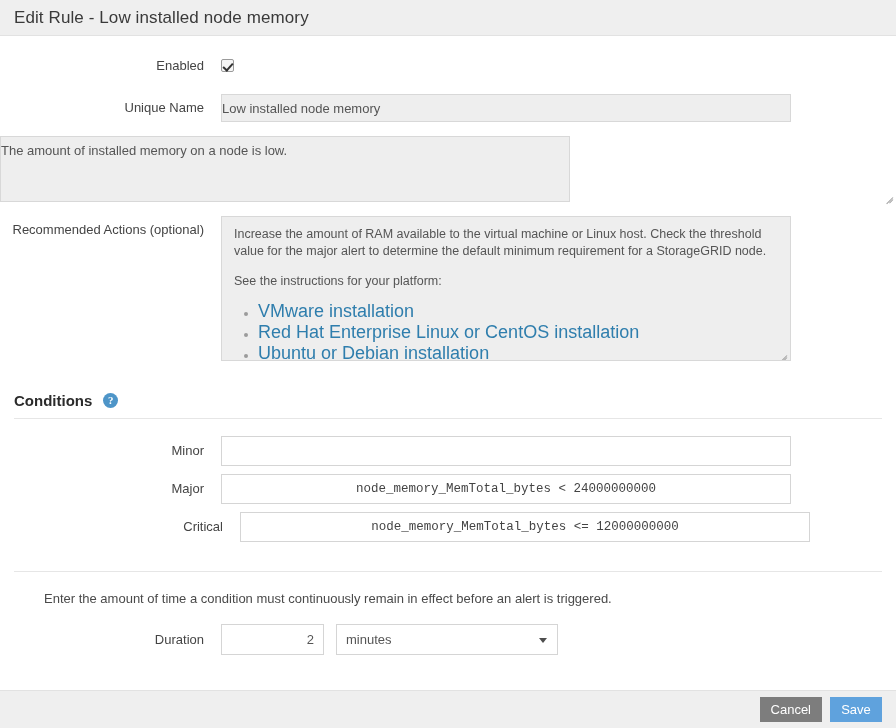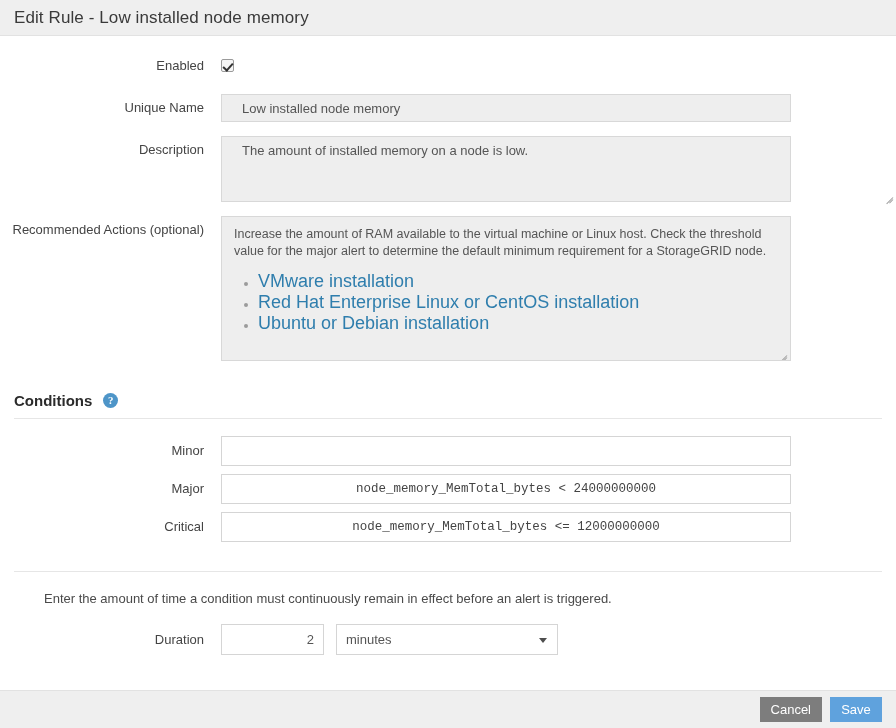--- a/index.html
+++ b/index.html
@@ -45,21 +45,21 @@
   }
   .fctl { flex: 1 1 auto; }
 
   
   input.txt, textarea.txt {
     font-family: "Liberation Sans", sans-serif;
     font-size: 13px;
     color: #555555;
     border: 1px solid #d8d8d8;
     background: #eeeeee;
-    padding: 5px 20px;
+    padding: 5px 0;
     outline: none;
     display: block;
   }
   input.cond {
     font-family: "Liberation Mono", monospace;
     font-size: 12.5px;
     color: #444444;
     background: #ffffff;
     border: 1px solid #d5d5d5;
     padding: 6px 9px;
@@ -242,35 +242,35 @@
   </div>
 
   <div class="frow" style="margin-top:18px;">
     <div class="flabel" style="padding-top:6px;">Unique Name</div>
     <div class="fctl">
       <input class="txt" id="uname" style="width: 570px; height: 28px;" readonly="" value="Low installed node memory">
     </div>
   </div>
 
   <div class="frow" style="margin-top:14px;">
-    <div class="flabel" style="padding-top:6px;">Description</div>
     <div class="fctl" style="position:relative;">
       <textarea class="txt" style="width: 570px; height: 66px; line-height: 17px;">The amount of installed memory on a node is low.</textarea>
       <span class="grip">
         <i style="width:9px; top:9px;"></i>
         <i style="width:5px; top:11px;"></i>
       </span>
     </div>
   </div>
 
   <div class="frow" style="margin-top:14px;justify-content:center;">
     <div class="flabel" style="padding-top:6px;">Recommended Actions (optional)</div>
     <div class="fctl">
       <div id="rec-box">
         <p>Increase the amount of RAM available to the virtual machine or Linux host. Check the threshold value for the major alert to determine the default minimum requirement for a StorageGRID node.</p>
+        <p>See the instructions for your platform:</p>
         <ul>
           <li><a>VMware installation</a></li>
           <li><a>Red Hat Enterprise Linux or CentOS installation</a></li>
           <li><a>Ubuntu or Debian installation</a></li>
         </ul>
         <span class="grip">
           <i style="width:9px; top:9px;"></i>
           <i style="width:5px; top:11px;"></i>
         </span>
       </div>
@@ -290,21 +290,21 @@
     </div>
   </div>
 
   <div class="frow" style="margin-top:8px;">
     <div class="flabel" style="padding-top:7px;">Major</div>
     <div class="fctl">
       <input class="cond" value="node_memory_MemTotal_bytes &lt; 24000000000" style="">
     </div>
   </div>
 
-  <div class="frow" style="margin-top:8px;">
+  <div class="frow" style="margin-top:8px;padding-left:19px;">
     <div class="flabel" style="padding-top:7px;">Critical</div>
     <div class="fctl">
       <input class="cond" value="node_memory_MemTotal_bytes &lt;= 12000000000" style="">
     </div>
   </div>
 
   <hr class="sep" style="margin-top:29px;">
 
   <div id="dur-note" style="margin-top:19px;">Enter the amount of time a condition must continuously remain in effect before an alert is triggered.</div>
 

